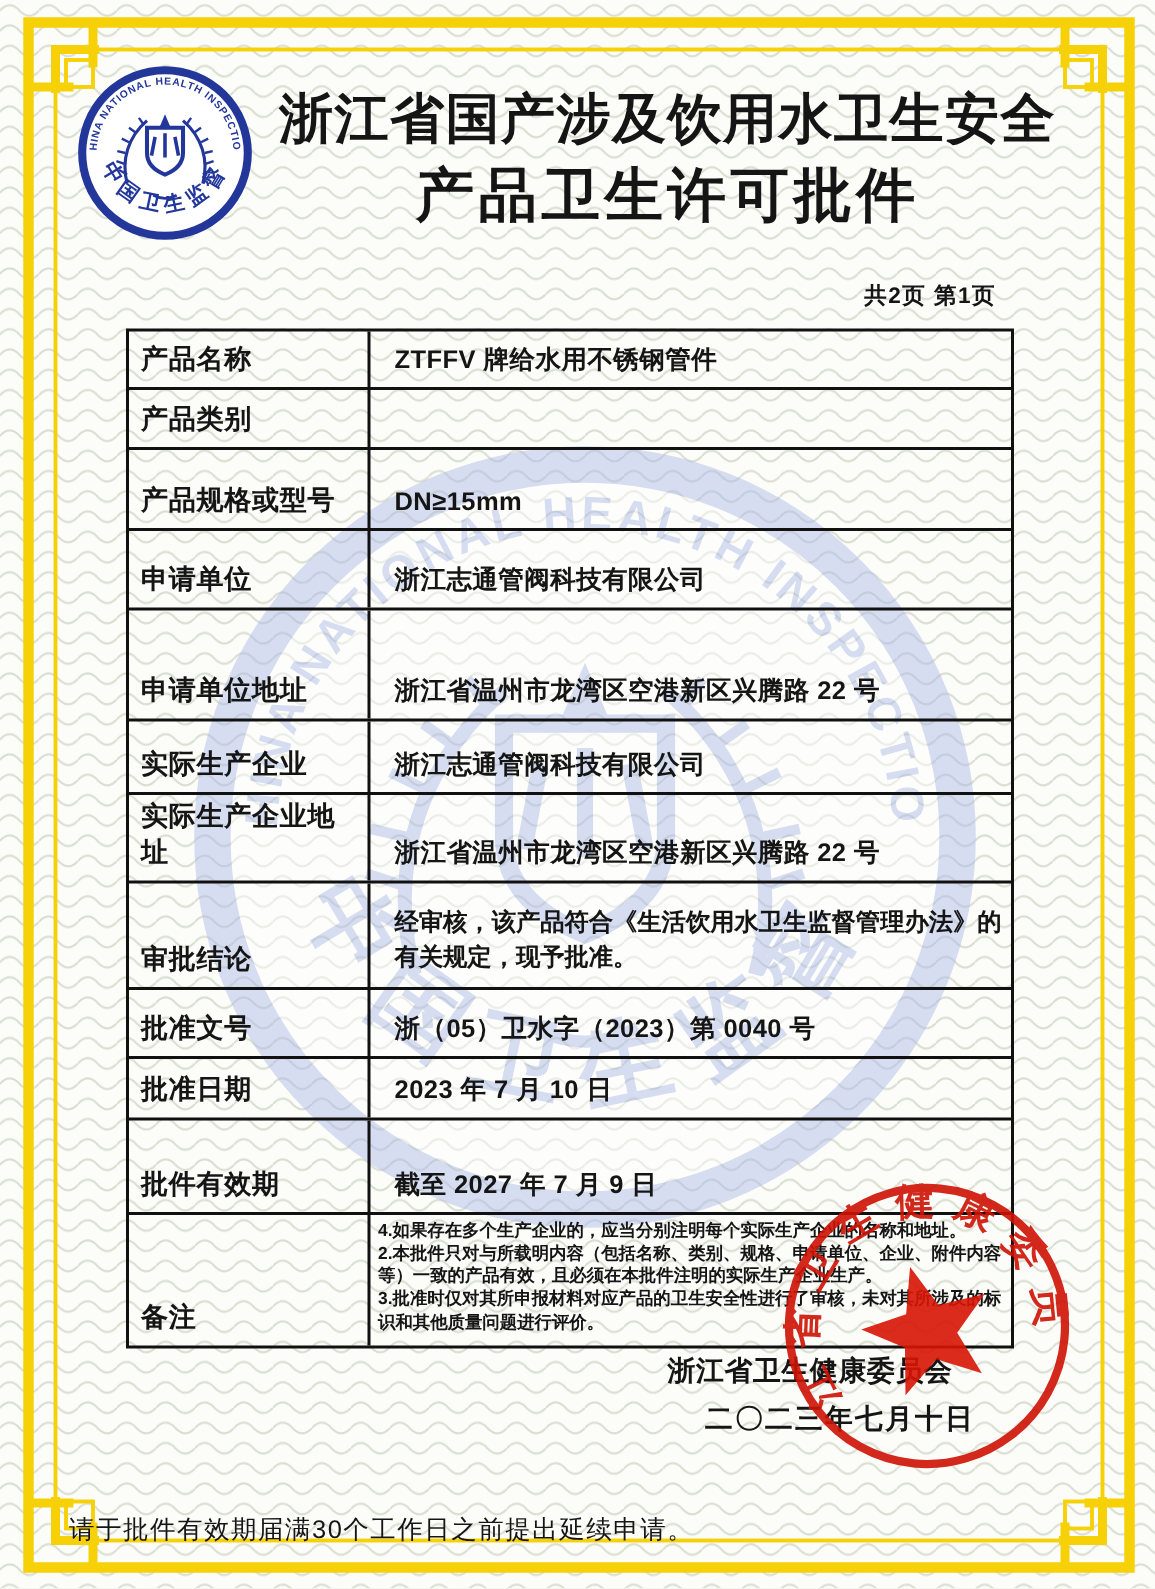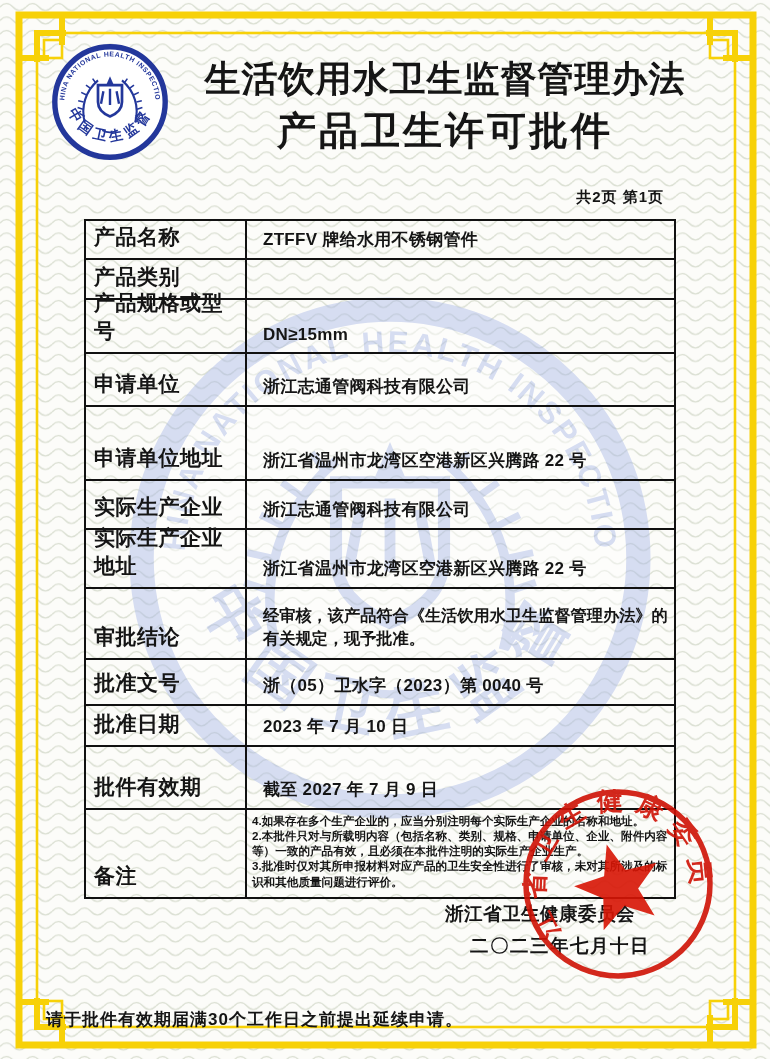--- a/index.html
+++ b/index.html
@@ -37,21 +37,21 @@
     border:2.5px solid #111;
     box-sizing:border-box;
     background:transparent;
   }
   .row{display:flex;border-top:2px solid #111;}
   .row:first-child{border-top:none;}
   .cell{box-sizing:border-box;display:flex;align-items:flex-end;}
   .cell.label{
     width:161px;border-right:2px solid #111;
     padding:0 4px 7px 8px;
-    font-size:21px;font-weight:bold;letter-spacing:.5px;
+    font-size:18px;font-weight:bold;letter-spacing:.5px;
   }
   .cell.value{
     flex:1;padding:0 6px 7px 16px;
     font-size:17px;font-weight:bold;letter-spacing:.3px;
   }
   .cell.value.tight{font-size:16.2px;line-height:1.45;letter-spacing:0;}
   .r0{height:36.5px}.r1{height:38px}.r2{height:52px}.r3{height:51px}
   .r4{height:72px}.r5{height:47px}.r6{height:57px}.r7{height:69px}
   .r8{height:44px}.r9{height:39px}.r10{height:61px}.r11{height:87px}
   .cell.notes{
@@ -68,21 +68,21 @@
   .issuer-date{font-size:18.5px;letter-spacing:1.5px;margin-top:7px;text-align:right;}
 
   .stamp{
     position:absolute;left:518px;top:784px;z-index:4;
     transform:rotate(-16deg);
     opacity:.9;
   }
 
   .footer-note{
     position:absolute;left:46px;top:1008px;z-index:3;
-    font-size:17px;font-weight:bold;letter-spacing:1px;
+    font-size:17px;font-weight:normal;letter-spacing:1px;
   }
 </style>
 </head>
 <body>
 
 <div class="page">
 
   <svg width="0" height="0" style="position:absolute" aria-hidden="true">
     <defs>
       <g id="emblem">
@@ -153,21 +153,21 @@
         <rect x="710" y="1001" width="18" height="18"></rect>
       </g>
     </g>
   </svg>
 
   <div class="header">
     <svg class="logo" width="120" height="120" viewBox="0 0 200 200">
       <use href="#emblem"></use>
     </svg>
     <div class="titles">
-      <div class="title-l1">生活饮用水卫生监督管理办法</div>
+      <div class="title-l1">浙江省国产涉及饮用水卫生安全</div>
       <div class="title-l2">产品卫生许可批件</div>
     </div>
   </div>
 
   <div class="pagination">共2页  第1页</div>
 
   <div class="doc-table">
     <div class="row r0">
       <div class="cell label">产品名称</div>
       <div class="cell value">ZTFFV 牌给水用不锈钢管件</div>

